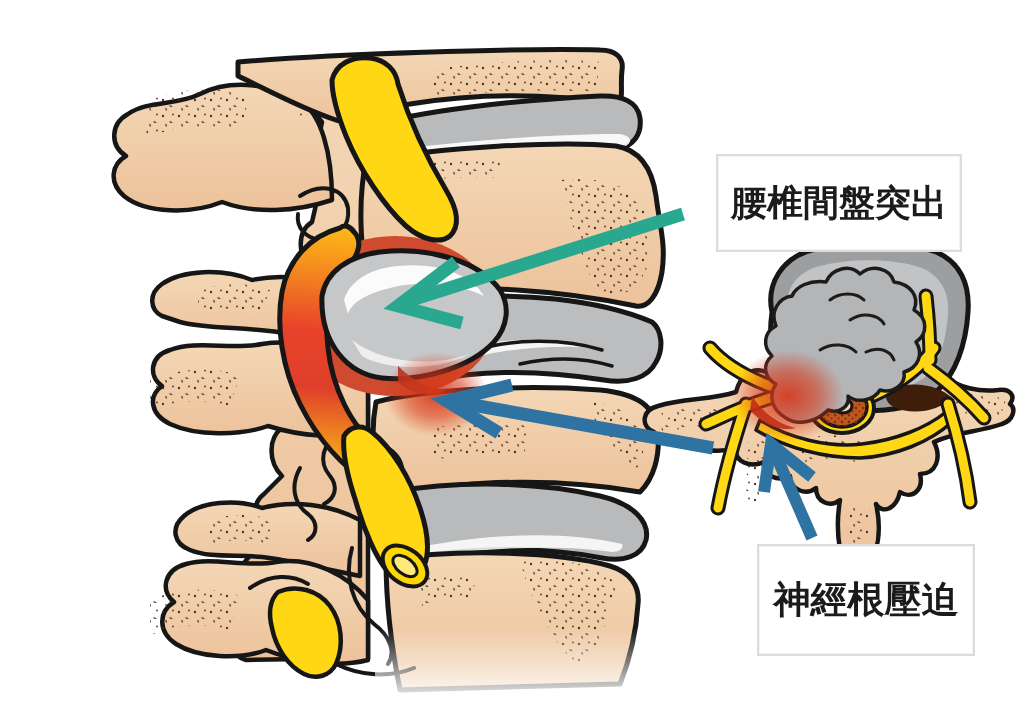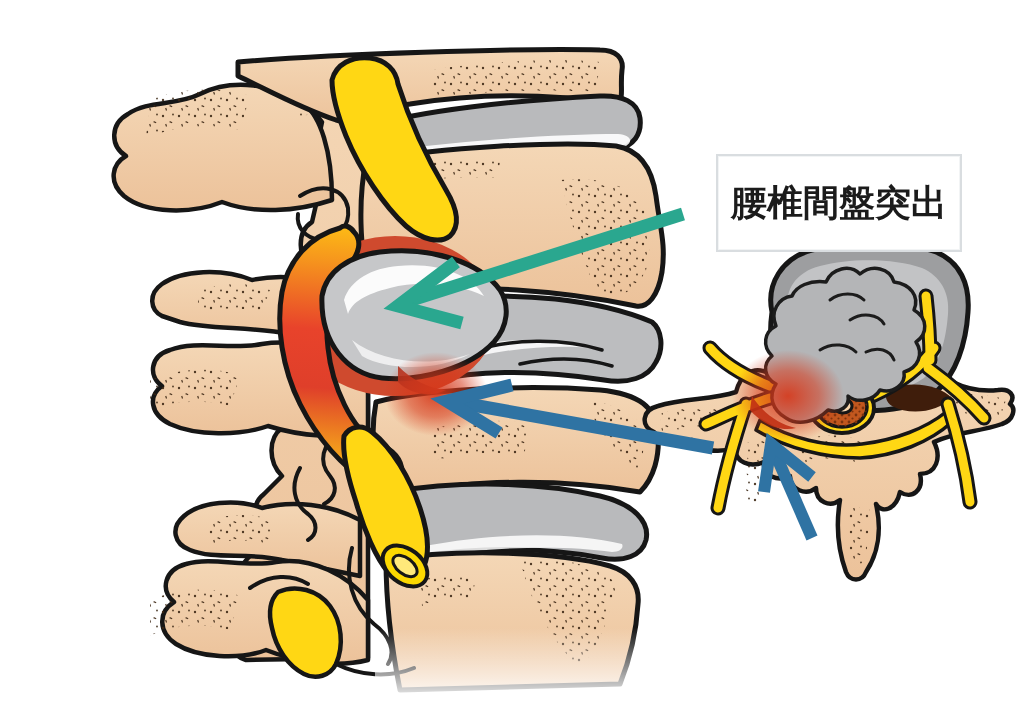--- a/index.html
+++ b/index.html
@@ -173,14 +173,17 @@
     <g stroke="#2f73a3" stroke-width="12">
       <path d="M812,538 L771,444"></path>
       <path d="M764,492 L771,444 L812,477"></path>
     </g>
   </g>
 </svg>
 
 <div class="callout" id="label-herniation">
   <span>腰椎間盤突出</span>
 </div>
+<div class="callout" id="label-nerve-root">
+  <span>神經根壓迫</span>
+</div>
 
 </div>
 
 </body></html>

